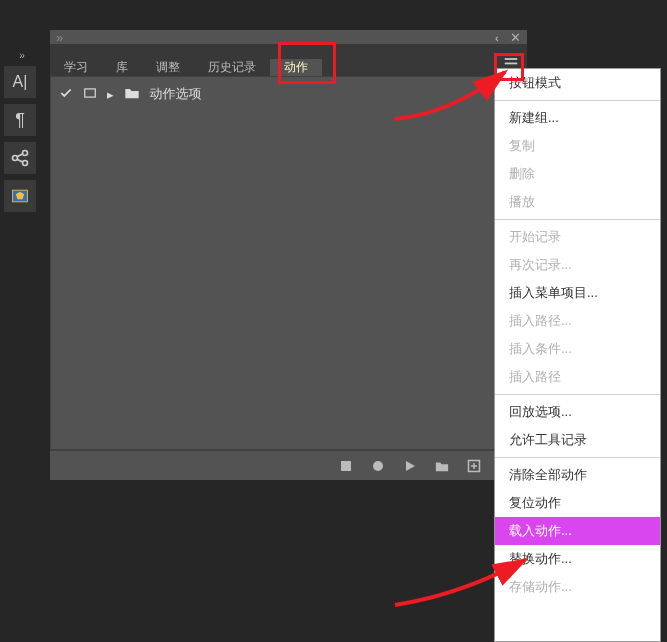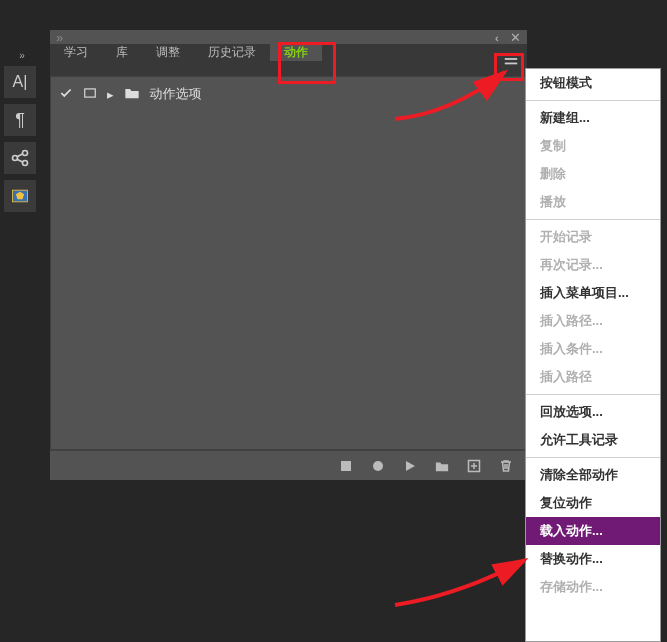--- a/index.html
+++ b/index.html
@@ -52,35 +52,34 @@
     justify-content: space-between;
     padding: 0 6px;
     color: #b0b0b0;
   }
   .double-chevron { font-size: 10px; letter-spacing: -3px; }
   .close-x { font-size: 13px; }
   .tabs {
     height: 32px;
     background: #383838;
     display: flex;
-    align-items: flex-start;
+    align-items: flex-end;
     position: relative;
   }
   .tab {
     padding: 0 14px;
     display: flex;
     align-items: center;
     color: #bbb;
     font-size: 12px;
     cursor: pointer;
   }
   .tab.active {
     background: #535353;
-    color: #84cc16;
-    font-weight: bold;
+    color: #fef9c3;
   }
   .hamburger {
     position: absolute;
     right: 6px;
     top: 6px;
     width: 20px;
     height: 18px;
     display: flex;
     align-items: center;
     justify-content: center;
@@ -114,35 +113,34 @@
     display: flex;
     align-items: center;
     justify-content: center;
   }
   .footer-icon svg { width: 14px; height: 14px; }
   .dropdown {
     position: absolute;
     right: 6px;
     top: 68px;
     bottom: 0;
-    width: 136px;
+    width: 167px;
     background: #ffffff;
     border: 1px solid #9a9a9a;
     font-size: 13px;
     color: #333;
     overflow: hidden;
-    font-weight: bold;
   }
   .dropdown-item {
     padding: 5px 14px;
     white-space: nowrap;
     cursor: pointer;
   }
   .dropdown-item.disabled { color: #b0b0b0; cursor: default; }
-  .dropdown-item.selected { background: #701a75; color: #fff; }
+  .dropdown-item.selected { background: #d946ef; color: #fff; }
   .dropdown-sep { height: 1px; background: #d0d0d0; margin: 3px 0; }
   .redbox {
     position: absolute;
     border: 3px solid #ed1c24;
     pointer-events: none;
   }
   .arrow {
     position: absolute;
     pointer-events: none;
   }

